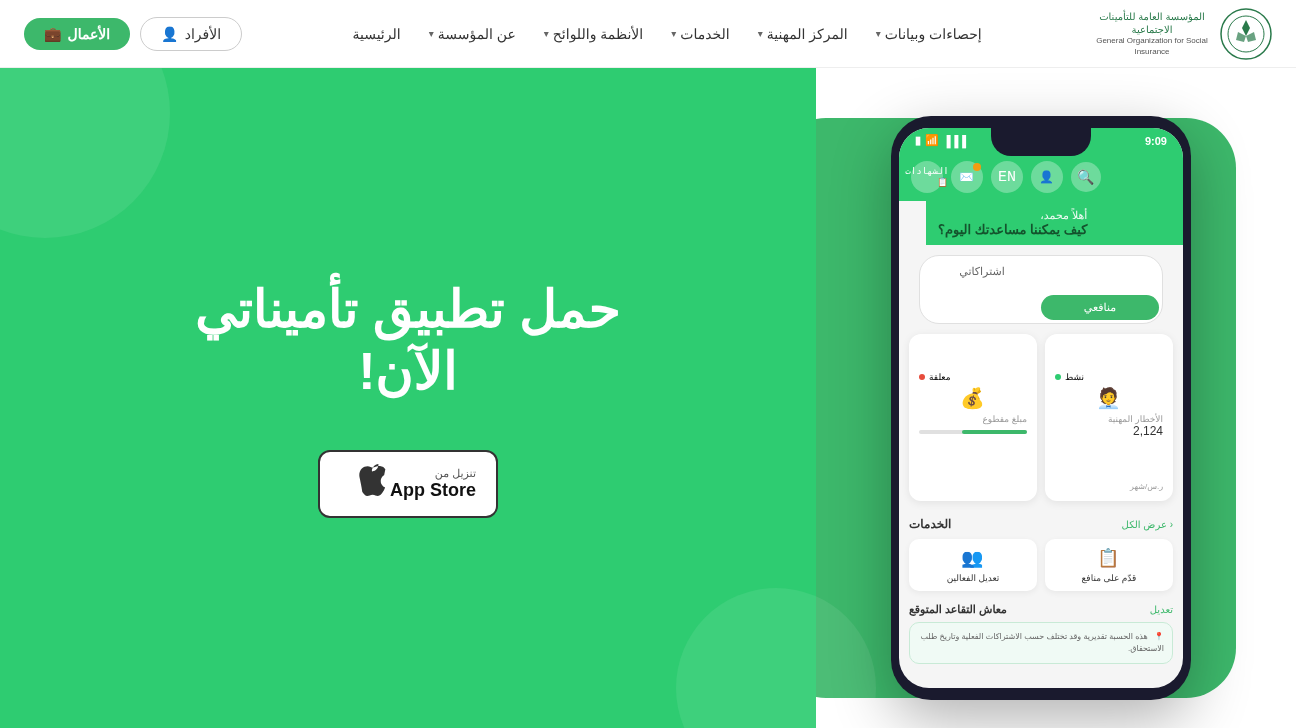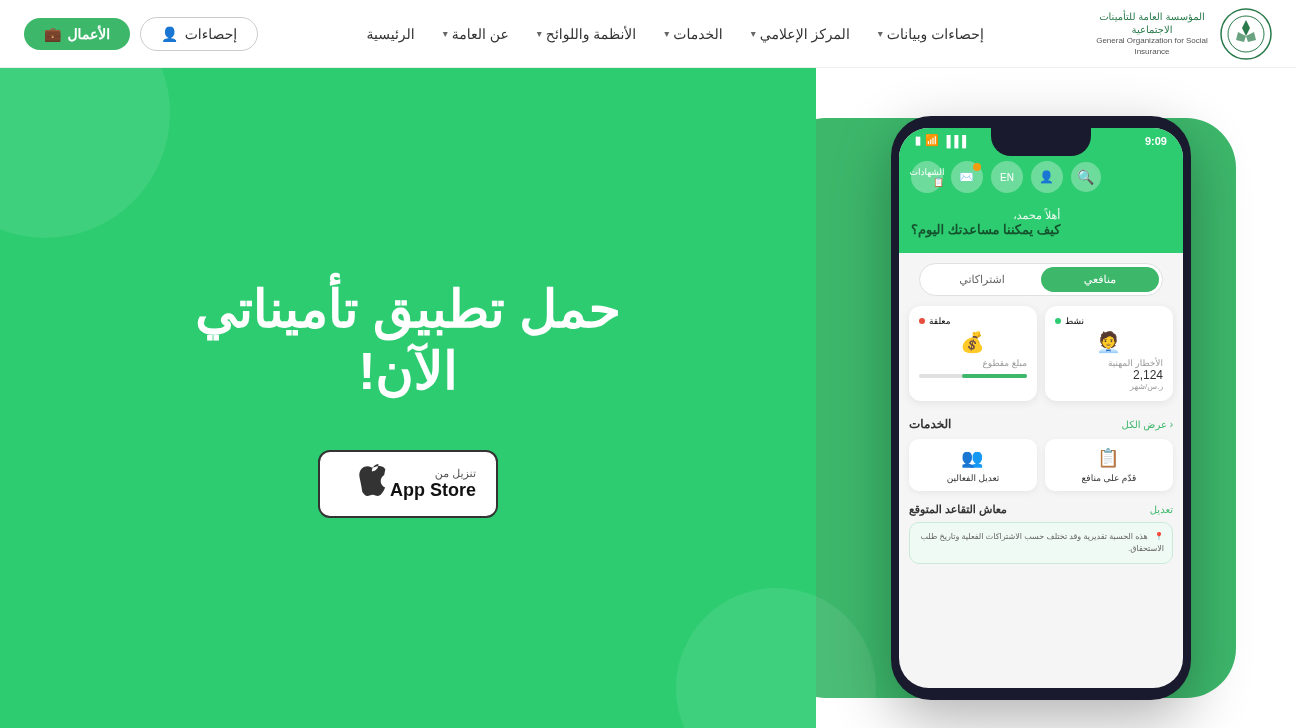--- a/index.html
+++ b/index.html
@@ -179,38 +179,40 @@
     .nav-icon-circle {
       width: 32px;
       height: 32px;
       border-radius: 50%;
       background: rgba(255,255,255,0.3);
       display: flex;
       align-items: center;
       justify-content: center;
       font-size: 12px;
       color: #fff;
+      font-family: Liberation Mono, monospace;
     }
     .nav-badge {
       position: relative;
     }
     .nav-badge::after {
       content: '';
       position: absolute;
       top: 2px;
       right: 2px;
       width: 8px;
       height: 8px;
       background: #f39c12;
       border-radius: 50%;
     }
     .phone-welcome {
       background: #2ecc71;
-      padding: 8px 12px 16px;
+      padding: 8px 12px 8px;
       text-align: right;
+      margin-left: 27px;
     }
     .phone-welcome-sub {
       font-size: 11px;
       color: rgba(255,255,255,0.9);
     }
     .phone-welcome-main {
       font-size: 13px;
       color: #14532d;
       font-weight: bold;
     }
@@ -237,20 +239,21 @@
       flex: 1;
       text-align: center;
       padding: 6px 4px;
       border-radius: 16px;
       font-size: 11px;
       cursor: pointer;
     }
     .phone-tab.active {
       background: #3db86b;
       color: #fff;
+      margin-top: 36px;
     }
     .phone-tab.inactive {
       color: #666;
     }
     .phone-cards {
       display: flex;
       gap: 8px;
       padding: 10px;
     }
     .phone-card {
@@ -265,20 +268,21 @@
       color: #999;
       text-align: right;
     }
     .card-status {
       display: flex;
       align-items: center;
       justify-content: flex-end;
       gap: 4px;
       font-size: 9px;
       margin-bottom: 4px;
+      margin-top: 28px;
     }
     .status-dot {
       width: 6px;
       height: 6px;
       border-radius: 50%;
     }
     .status-dot.active { background: #2ecc71; }
     .status-dot.inactive { background: #e74c3c; }
     .card-icon {
       font-size: 20px;
@@ -288,20 +292,21 @@
     .card-value {
       font-size: 12px;
       font-weight: normal;
       color: #333;
       text-align: right;
     }
     .card-sublabel {
       font-size: 8px;
       color: #999;
       text-align: right;
+      margin-top: 44px;
     }
     .progress-bar {
       height: 4px;
       background: #e0e0e0;
       border-radius: 2px;
       margin-top: 6px;
     }
     .progress-fill {
       height: 100%;
       background: #3db86b;
@@ -477,44 +482,44 @@
     </div>
   </div>
 
   <nav>
     <ul class="nav-menu">
       <li class="nav-item">
         <span>إحصاءات وبيانات</span>
         <span class="chevron">▾</span>
       </li>
       <li class="nav-item">
-        <span>المركز الإعلامي</span>
+        <span>المركز المهنية</span>
         <span class="chevron">▾</span>
       </li>
       <li class="nav-item">
         <span>الخدمات</span>
         <span class="chevron">▾</span>
       </li>
       <li class="nav-item">
         <span>الأنظمة واللوائح</span>
         <span class="chevron">▾</span>
       </li>
       <li class="nav-item">
-        <span>عن العامة</span>
+        <span>عن المؤسسة</span>
         <span class="chevron">▾</span>
       </li>
       <li class="nav-item">
         <span>الرئيسية</span>
       </li>
     </ul>
   </nav>
 
   <div class="header-right">
     <button class="btn-afrad">
-      <span>إحصاءات</span>
+      <span>الأفراد</span>
       <span>👤</span>
     </button>
     <button class="btn-amal">
       <span>الأعمال</span>
       <span>💼</span>
     </button>
   </div>
 </header>
 
 <section class="hero">
@@ -532,21 +537,21 @@
           <div class="phone-status-right">
             <span>▐▐▐</span>
             <span>📶</span>
             <span>▮</span>
           </div>
         </div>
 
         <div class="phone-top-nav">
           <div class="search-circle">🔍</div>
           <div class="nav-icon-circle">👤</div>
-          <div class="nav-icon-circle" style="font-size:10px;">EN</div>
+          <div class="nav-icon-circle" style="font-size:15px;">EN</div>
           <div class="nav-icon-circle nav-badge">✉️</div>
           <div class="nav-icon-circle" style="font-size:9px;">الشهادات 📋</div>
         </div>
 
         <div class="phone-welcome">
           <div style="display:flex; justify-content:space-between; align-items:flex-start;">
             <div></div>
             <div>
               <div class="phone-welcome-sub">أهلاً محمد،</div>
               <div class="phone-welcome-main">كيف يمكننا مساعدتك اليوم؟</div>

